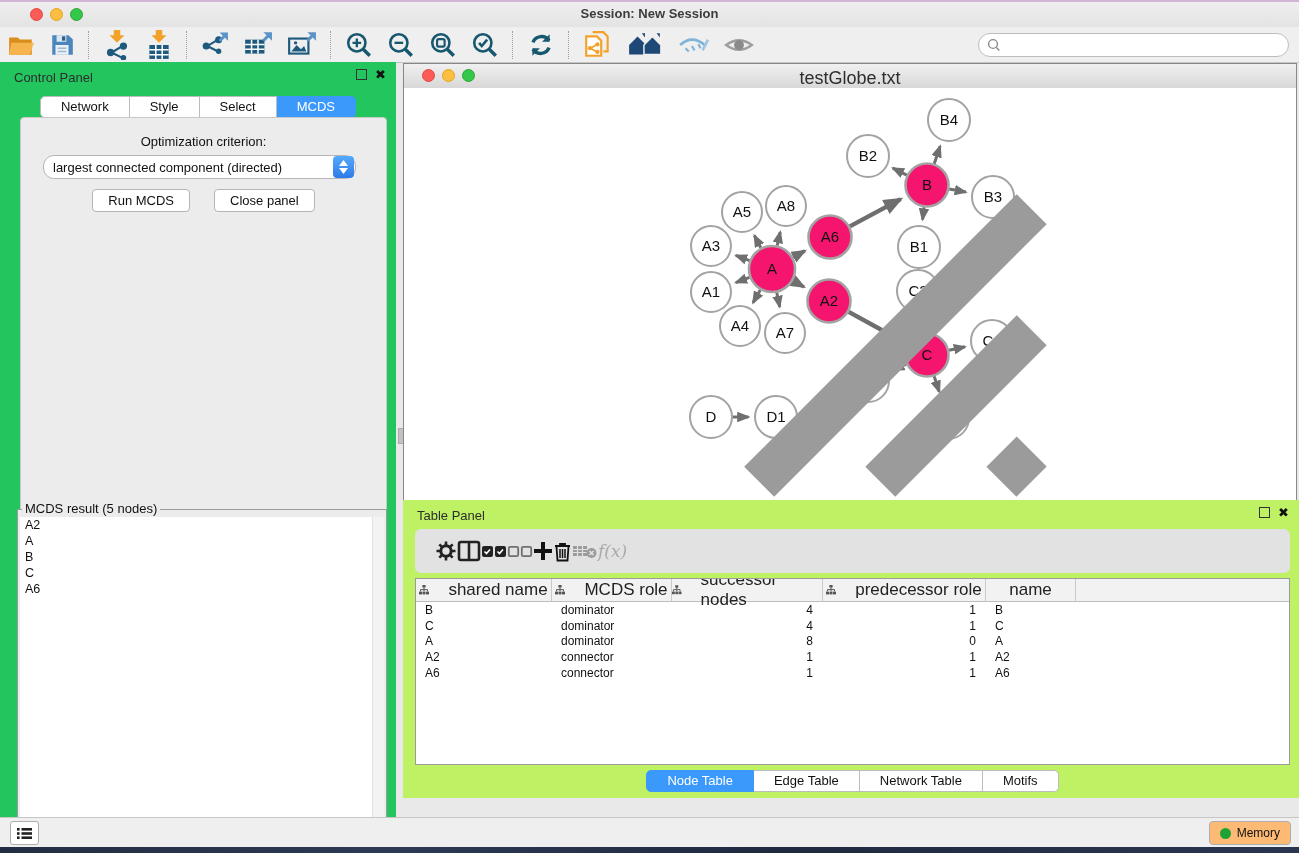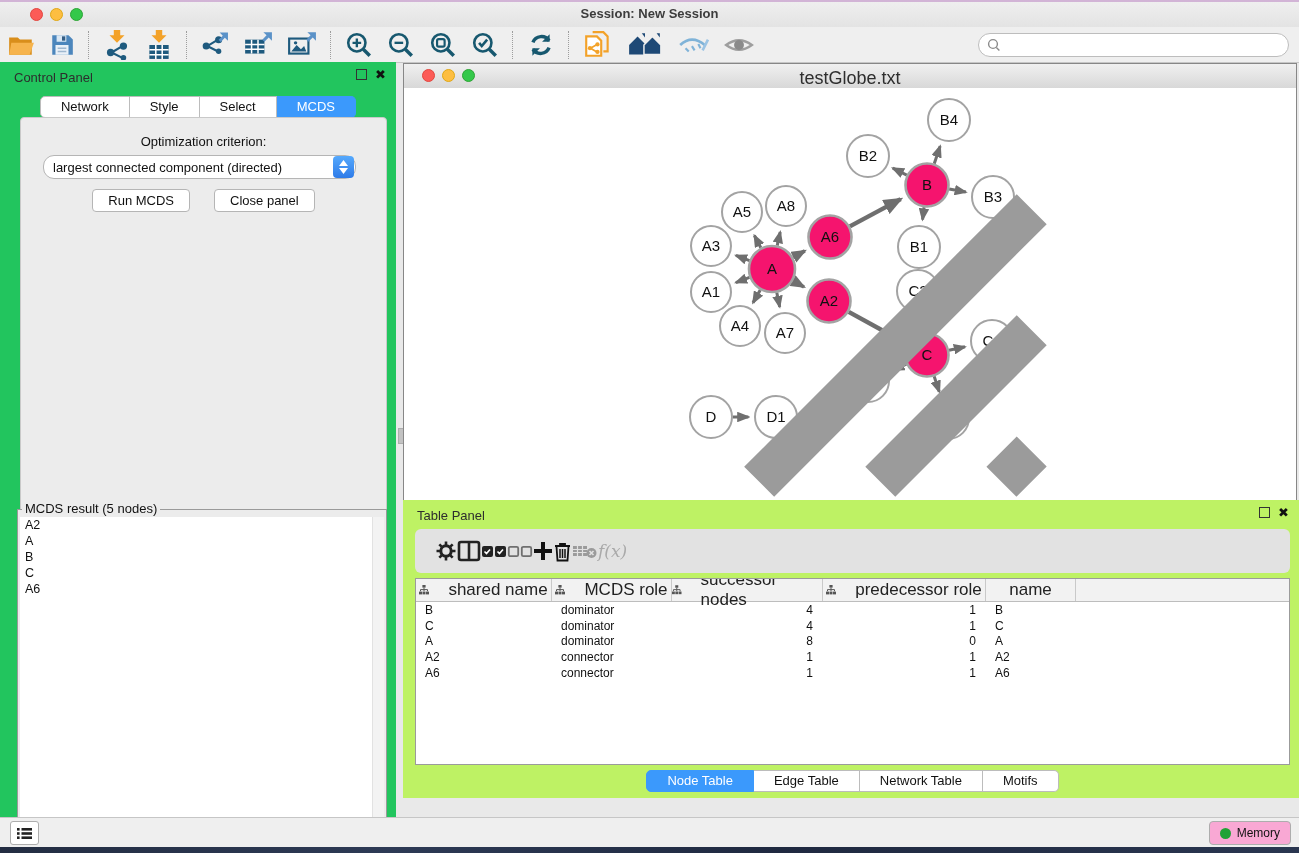--- a/index.html
+++ b/index.html
@@ -76,21 +76,21 @@
       border-right:1px solid #C9C9C9;box-sizing:border-box;height:22px;}
   .trow{display:flex;height:15.7px;align-items:center;}
   .td{font-size:12px;color:#111;box-sizing:border-box;white-space:nowrap;}
   .td.left{padding-left:9px;text-align:left;}
   .td.right{padding-right:10px;text-align:right;}
   .tp-tabs{position:absolute;left:12px;top:270px;width:875px;display:flex;justify-content:center;}
   
   .statusbar{position:absolute;left:0;bottom:6px;right:0;height:29px;background:#EFEFEF;border-top:1px solid #C6C6C6;}
   .stat-left{position:absolute;left:10px;top:3px;width:27px;height:22px;background:#fff;border:1px solid #ADADAD;
              border-radius:3px;display:flex;align-items:center;justify-content:center;}
-  .mem-btn{position:absolute;right:8px;top:3px;height:22px;background:#f9a8d4;border:1px solid #ADADAD;border-radius:4px;
+  .mem-btn{position:absolute;right:8px;top:3px;height:22px;background:#fdba74;border:1px solid #ADADAD;border-radius:4px;
            display:flex;align-items:center;gap:6px;padding:0 10px;font-size:12px;color:#111;}
   .mem-dot{width:11px;height:11px;border-radius:50%;background:#1FA235;}
   .desktop-bottom{position:absolute;bottom:0;left:0;right:0;height:6px;
                   background:linear-gradient(90deg,#232d42,#2d3a55 30%,#1f2940 60%,#2a3650);}
 </style>
 </head>
 <body>
 
 <div class="app">
   <div class="desktop-top"></div>

